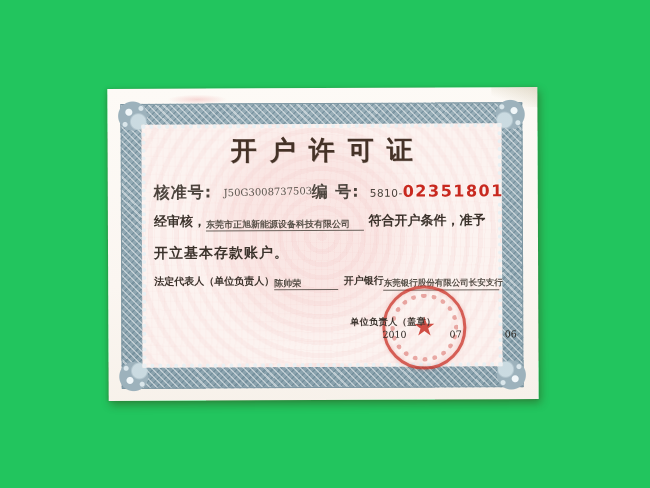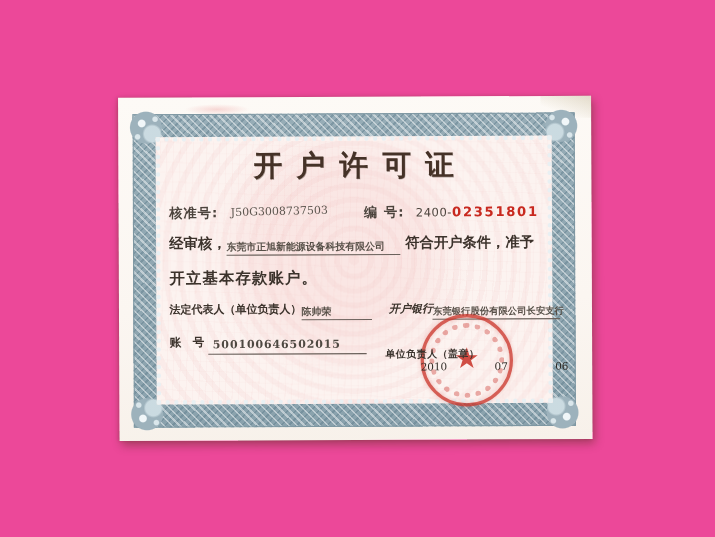--- a/index.html
+++ b/index.html
@@ -1,21 +1,21 @@
 <!DOCTYPE html>
 <html><head>
 <meta charset="utf-8">
 <style>
   html,body{margin:0;padding:0;}
   body{
     width:650px;height:488px;overflow:hidden;
     background:#b1994f;
     font-family:"DejaVu Sans","Liberation Sans",sans-serif;
   }
-  .scene{position:relative;width:650px;height:488px;background:#ec4899;}
+  .scene{position:relative;width:650px;height:488px;background:#22c55e;}
 
   
   .paper{
     position:absolute;left:108px;top:88px;width:430px;height:312px;
     background:linear-gradient(178deg,#fdfaf6 0%,#fbf6f1 60%,#f7f1ea 100%);
     box-shadow:2px 4px 9px rgba(55,40,5,.38), -1px 0 3px rgba(55,40,5,.18);
     transform:rotate(-.25deg);
   }
   .fold{
     position:absolute;right:0;top:0;width:46px;height:20px;
@@ -61,35 +61,35 @@
   
   .title{
     position:absolute;top:5px;left:0;right:0;text-align:center;
     font-family:"DejaVu Serif","Liberation Serif",serif;
     font-size:26px;font-weight:bold;color:#453227;
     letter-spacing:13px;text-indent:13px;
     text-shadow:.5px .5px 0 rgba(69,50,39,.4);
   }
   .row{position:absolute;left:8px;right:8px;white-space:nowrap;}
   .row-approve{top:54px;display:flex;justify-content:space-between;align-items:flex-end;}
-  .lab{font-size:12px;font-weight:600;color:#4c443d;letter-spacing:1px;}
+  .lab{font-size:16px;font-weight:600;color:#4c443d;letter-spacing:1px;}
   .val{font-size:10px;color:#5d5750;font-family:"DejaVu Serif","Liberation Serif",serif;}
   .approval-no{transform:rotate(-1.2deg) translateY(-2px);display:inline-block;margin-left:6px;}
   .serial-prefix{font-size:10.5px;color:#4c443d;letter-spacing:.5px;margin-left:5px;}
-  .serial-red{font-size:12px;font-weight:bold;color:#c8291f;letter-spacing:1.5px;}
+  .serial-red{font-size:16px;font-weight:bold;color:#c8291f;letter-spacing:1.5px;}
 
   .row-audit{top:84px;font-size:13px;font-weight:600;color:#3c332c;}
   .uline{display:inline-block;border-bottom:1px solid #6b625c;line-height:1.35;vertical-align:-2px;}
   .company{width:158px;font-size:9px;font-weight:600;color:#575048;font-family:"DejaVu Serif","Liberation Serif",serif;}
 
   .row-open{top:116px;font-size:14px;font-weight:600;color:#3c332c;letter-spacing:1px;}
 
   .row-legal{top:146px;font-size:10px;font-weight:600;color:#3c332c;}
   .legal-name{width:64px;font-size:9px;font-weight:700;color:#575048;font-family:"DejaVu Serif","Liberation Serif",serif;}
-  .bank-label{margin-left:12px;font-style:italic;}
+  .bank-label{margin-left:2px;}
   .bank-name{width:116px;font-size:8.5px;font-weight:600;color:#575048;font-family:Liberation Mono, monospace;}
 
   .row-account{top:176px;font-size:10.5px;font-weight:600;color:#3c332c;}
   .account-no{width:140px;font-size:10px;letter-spacing:.8px;text-align:left;padding-left:4px;
     color:#4e4841;font-family:"DejaVu Serif","Liberation Serif",serif;}
 
   
   .stamp-group{position:absolute;left:202px;top:164px;width:150px;height:86px;}
   .stamp{
     position:absolute;left:34px;top:-6px;width:78px;height:78px;border-radius:50%;
@@ -134,40 +134,36 @@
 
         <div class="title">开户许可证</div>
 
         <div class="row row-approve">
           <span>
             <span class="lab">核准号:</span>
             <span class="val approval-no">J50G3008737503</span>
           </span>
           <span>
             <span class="lab">编 号:</span>
-            <span class="serial-prefix">2400-</span><span class="serial-red">02351801</span>
+            <span class="serial-prefix">5810-</span><span class="serial-red">02351801</span>
           </span>
         </div>
 
         <div class="row row-audit">
           <span>经审核，</span><span class="uline company">东莞市正旭新能源设备科技有限公司</span>
           <span>符合开户条件，准予</span>
         </div>
 
         <div class="row row-open">开立基本存款账户。</div>
 
         <div class="row row-legal">
           <span>法定代表人（单位负责人）</span><span class="uline legal-name">陈帅荣</span>
           <span class="bank-label">开户银行</span><span class="uline bank-name">东莞银行股份有限公司长安支行</span>
         </div>
 
-        <div class="row row-account">
-          <span>账　号</span>
-          <span class="uline account-no">500100646502015</span>
-        </div>
 
         <div class="stamp-group">
           <div class="stamp">
             <div class="star">★</div>
           </div>
           <div class="issue-label">单位负责人（盖章）</div>
           <div class="issue-date">
             <span>2010</span><span>07</span><span>06</span>
           </div>
         </div>

